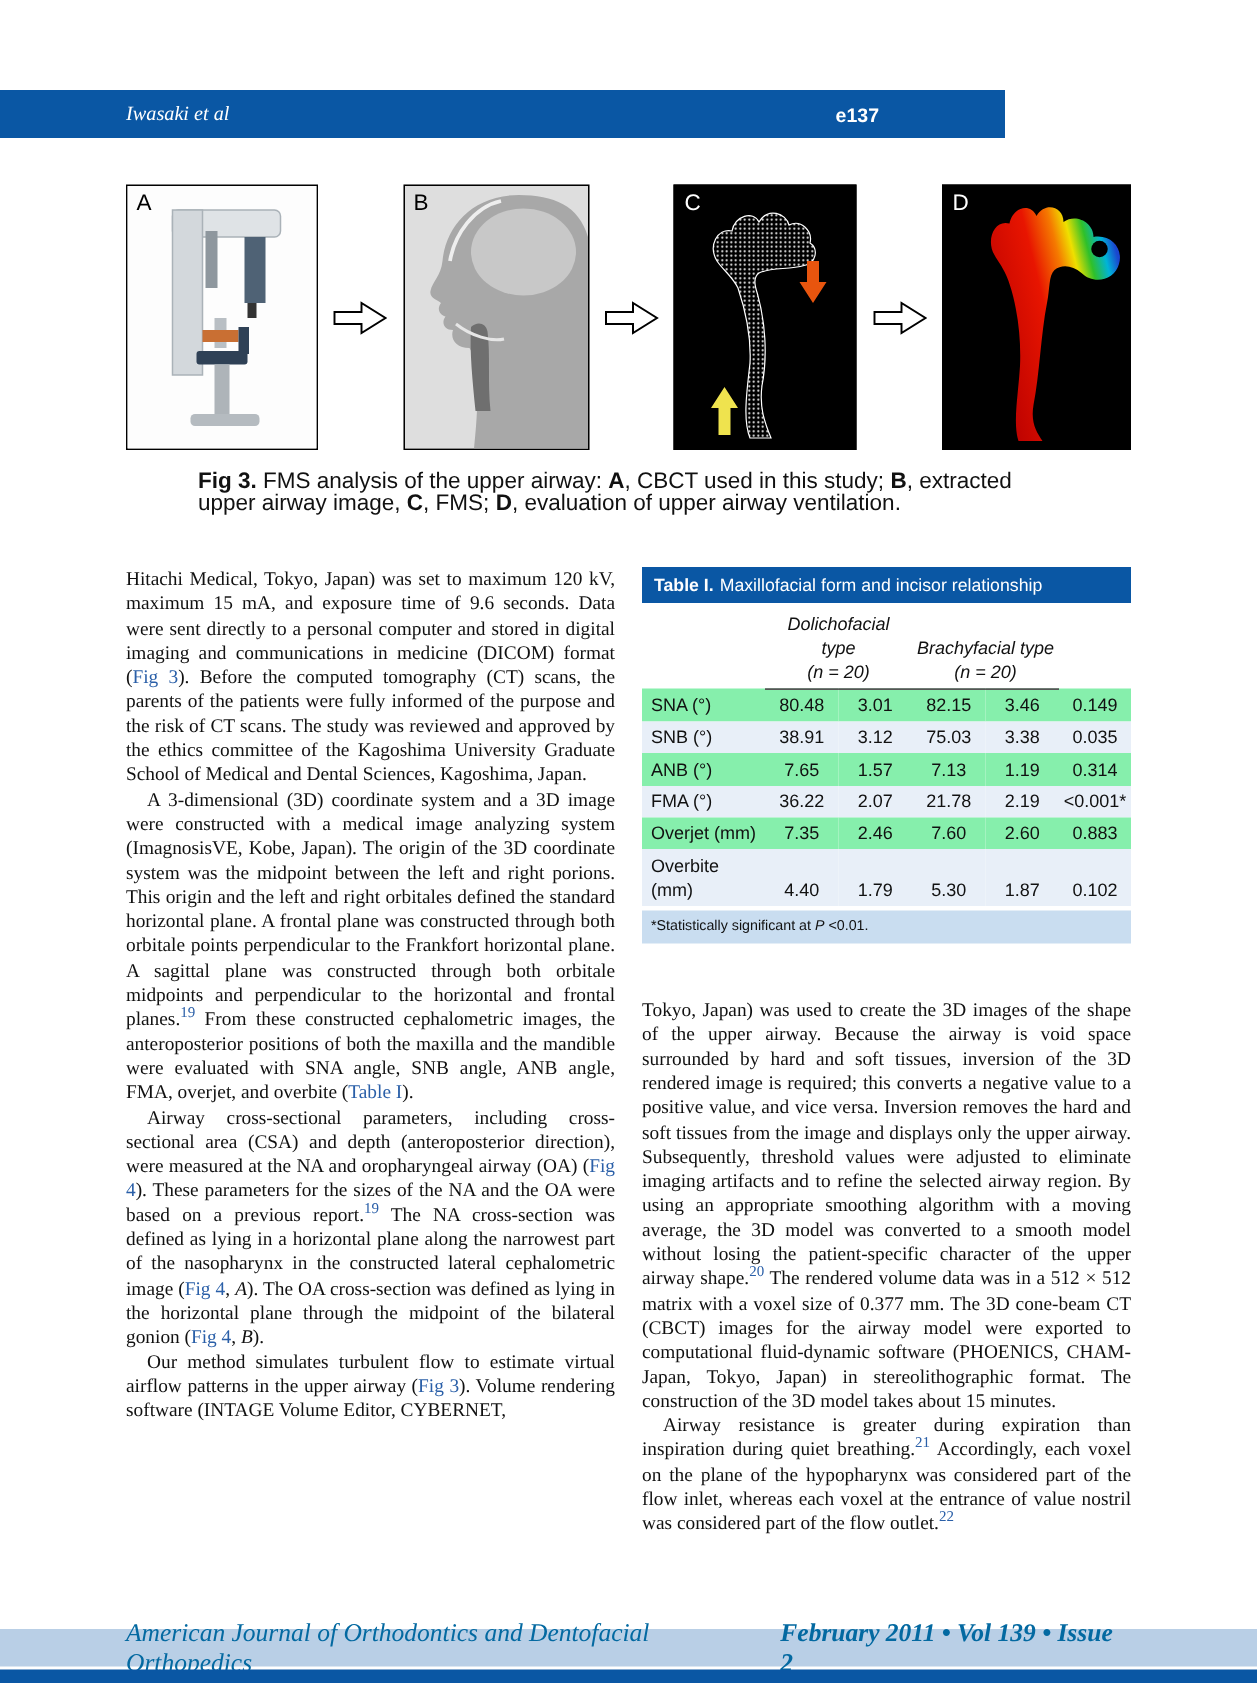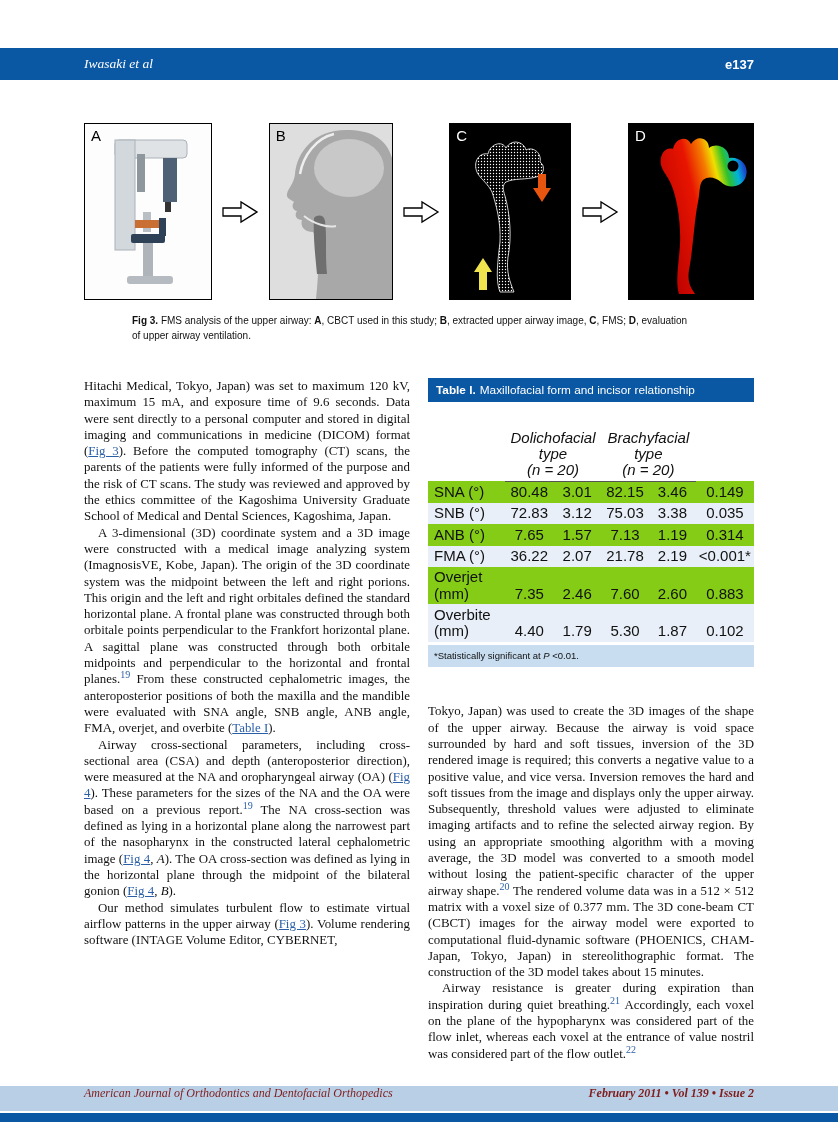--- a/index.html
+++ b/index.html
@@ -1,64 +1,64 @@
 <!DOCTYPE html>
 <html><head>
 <meta charset="utf-8">
 <style>
   * { margin:0; padding:0; box-sizing:border-box; }
   html,body { width:838px; height:1122px; }
   body { position:relative; background:#ffffff; font-family:"Liberation Serif", serif; color:#111; overflow:hidden; }
 
-  .header-bar { position:absolute; top:48px; left:0; width:838px; height:30px; background:#0a57a4;
+  .header-bar { position:absolute; top:60px; left:0; width:670px; height:30px; background:#0a57a4;
     color:#fff; display:flex; align-items:center; justify-content:space-between; padding:16px 84px; }
   .running-head { font-style:italic; font-size:13.5px; }
   .page-number { font-family:"Liberation Sans", sans-serif; font-weight:bold; font-size:13px; }
 
   .figure-area { position:absolute; top:123px; left:84px; width:670px; }
   .panel-row { display:flex; align-items:center; justify-content:space-between; }
   .panel { position:relative; height:177px; border:1px solid #000; background:#fff; flex:0 0 auto; }
   .panel svg { display:block; }
   .panel-a { width:128px; }
   .panel-b { width:124px; background:#dedede; }
   .panel-c { width:122px; background:#000; }
   .panel-d { width:126px; background:#000; }
   .panel-label { position:absolute; top:3px; left:6px; font-family:"Liberation Sans", sans-serif;
     font-size:15px; color:#000; z-index:2; }
   .panel-c .panel-label, .panel-d .panel-label { color:#fff; }
   .flow-arrow { flex:0 0 auto; }
 
   .figure-caption { margin:14px 0 0 48px; width:566px; font-family:"Liberation Sans", sans-serif;
-    font-size:10px; line-height:14.5px; color:#111; }
+    font-size:15px; line-height:14.5px; color:#111; }
 
   .seg-bold { font-weight:bold; }
   .seg-italic { font-style:italic; }
-  .seg-xref { color:#2a5fa8;text-decoration:underline; }
+  .seg-xref { color:#2a5fa8; }
   sup.seg-sup { color:#2a5fa8; font-size:10px; line-height:0; }
 
   .columns { position:absolute; top:378px; left:84px; width:670px; display:flex; gap:18px; }
   .column { width:326px; font-size:12.9px; line-height:16.3px; text-align:justify; }
   .column p { margin:0; }
   .column p.indent { text-indent:14px; }
 
   .table-block { font-family:"Liberation Sans", sans-serif; margin-bottom:36px; }
   .table-title { background:#0a57a4; color:#fff; font-size:11.8px; padding:4px 8px; }
   .table-title .t-label { font-weight:bold; margin-right:4px; }
-  table.data { width:100%; border-collapse:collapse; font-size:15px; margin-top:25px; }
+  table.data { width:100%; border-collapse:collapse; font-size:12px; margin-top:3px; }
   table.data td { padding:2.5px 3px; text-align:center; vertical-align:bottom; }
   table.data td.row-label { text-align:left; padding-left:6px; }
   tr.group-row td.group { font-style:italic; white-space:pre-line; border-bottom:1px solid #555; padding-bottom:2px; }
   tr.sub-row td { font-style:italic; padding:4px 3px; }
-  tr.row-odd { background:#84cc16; }
+  tr.row-odd { background:#86efac; }
   tr.row-even { background:#e8eff8; }
   .table-footnote { background:#c9ddf0; font-size:9.5px; padding:3px 6px; margin-top:3px; }
 
   .footer-band { position:absolute; top:1086px; left:0; width:838px; height:25px; background:#b9cfe6;
-    color:#7f1d1d; display:flex; justify-content:space-between; padding:0 84px;
-    font-style:italic; font-size:12px; }
+    color:#0369a1; display:flex; align-items:center; justify-content:space-between; padding:0 84px;
+    font-style:italic; font-size:17px; }
   .footer-issue { font-weight:bold; }
   .footer-bar { position:absolute; top:1113px; left:0; width:838px; height:9px; background:#0a57a4; }
 </style>
 </head>
 <body>
 
 <div class="header-bar">
   <span class="running-head">Iwasaki et al</span>
   <span class="page-number">e137</span>
 </div>
@@ -185,21 +185,21 @@
             <tr class="row-odd">
               <td class="row-label">SNA (°)</td>
               <td>80.48</td>
               <td>3.01</td>
               <td>82.15</td>
               <td>3.46</td>
               <td>0.149</td>
             </tr>
             <tr class="row-even">
               <td class="row-label">SNB (°)</td>
-              <td>72.83</td>
+              <td>38.91</td>
               <td>3.12</td>
               <td>75.03</td>
               <td>3.38</td>
               <td>0.035</td>
             </tr>
             <tr class="row-odd">
               <td class="row-label">ANB (°)</td>
               <td>7.65</td>
               <td>1.57</td>
               <td>7.13</td>

